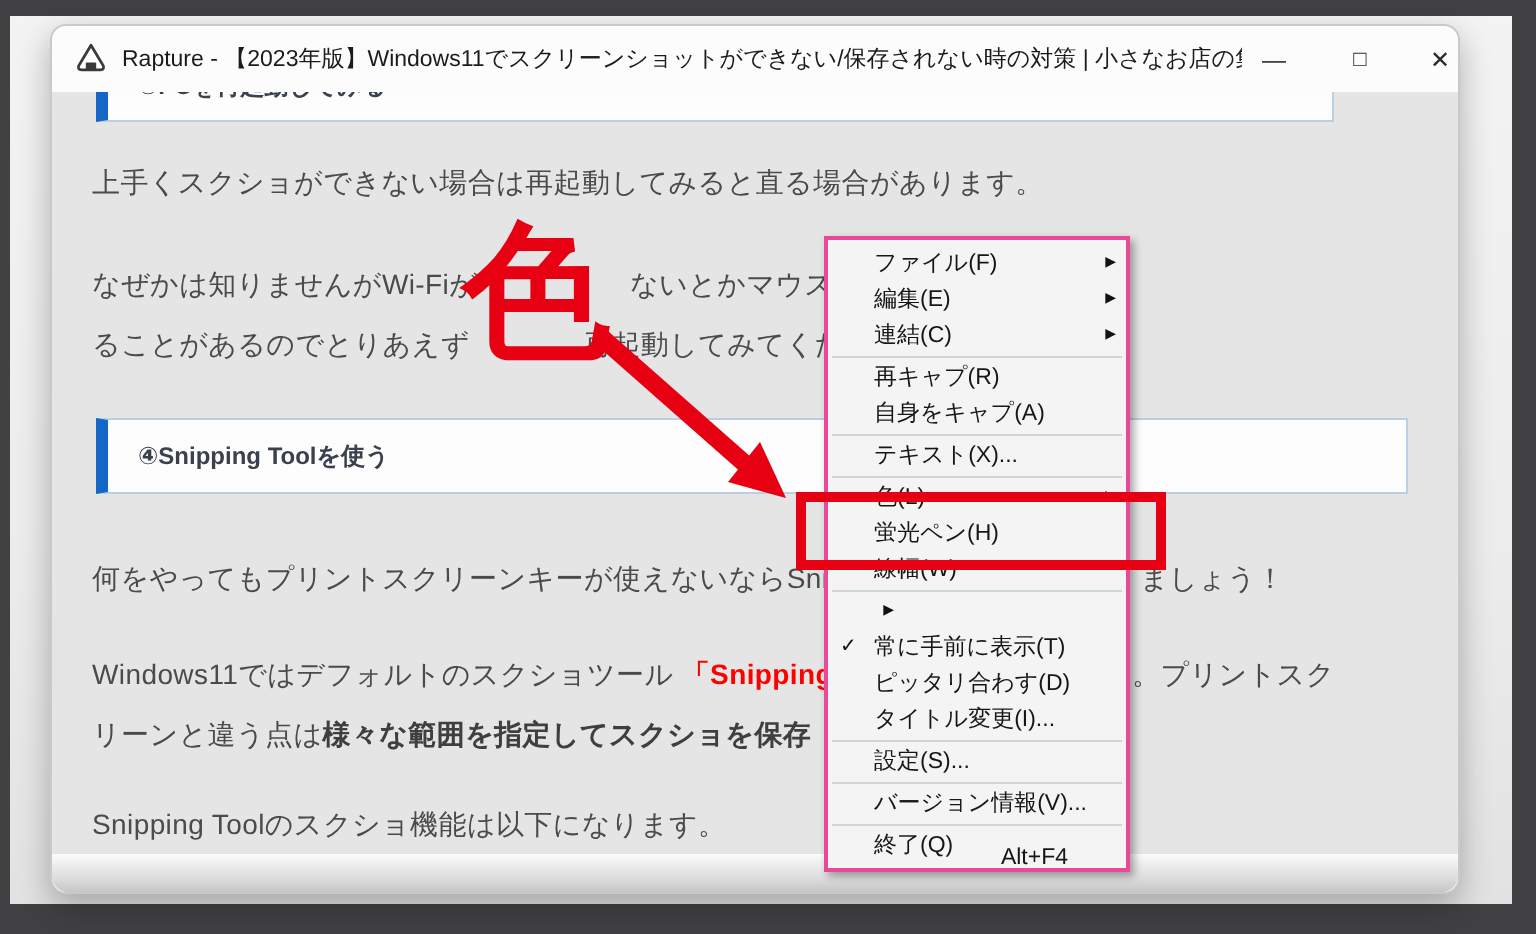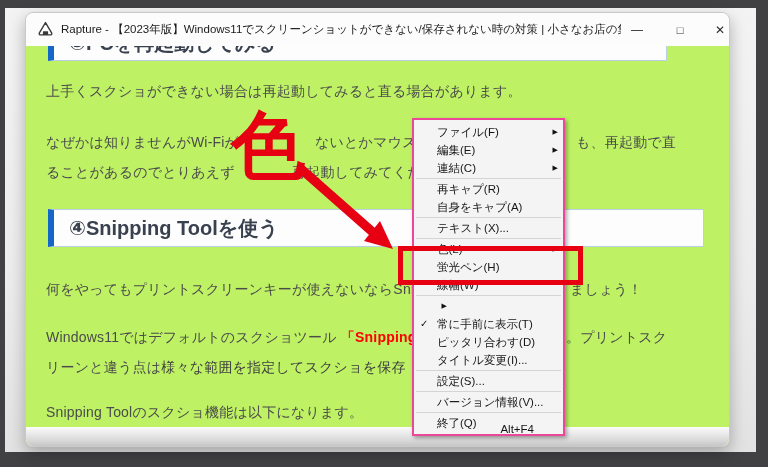--- a/index.html
+++ b/index.html
@@ -32,27 +32,27 @@
   }
   .ctl{
     position:absolute;top:7px;width:22px;height:20px;line-height:20px;
     text-align:center;font-size:12px;color:#2b2b2b;cursor:default;
   }
   .ctl.min{left:600px;}
   .ctl.max{left:643px;font-size:11px;}
   .ctl.cls{left:683px;}
   .content{
     position:absolute;left:0;top:33px;right:0;bottom:0;overflow:hidden;
-    border-radius:0 0 8px 8px;background:#bef264;
+    border-radius:0 0 8px 8px;background:#e5e5e5;
   }
   
   .hbox{
     position:absolute;background:#fdfdfd;
     border:1px solid #b9cfe3;border-left:6px solid #1467c6;
-    color:#39414f;font-weight:bold;font-size:20px;
+    color:#39414f;font-weight:bold;font-size:12px;
   }
   .hbox .htext{padding-left:15px;}
   .h1{left:22px;top:-21px;width:612px;height:34px;line-height:34px;}
   .h2{left:22px;top:163px;width:649px;height:36px;line-height:36px;}
   .t{
     position:absolute;font-size:14px;color:#4b4b4b;white-space:nowrap;
     letter-spacing:0.2px;
   }
   .p1 {left:20px;top:37px;}
   .l1a{left:20px;top:88px;}
@@ -60,21 +60,21 @@
   .l1c{left:550px;top:88px;}
   .l2a{left:20px;top:118px;}
   .l2b{left:266px;top:118px;}
   .p3a{left:20px;top:235px;}
   .p3b{left:544px;top:235px;}
   .p4a{left:20px;top:283px;}
   .p4c{left:540px;top:283px;}
   .p5a{left:20px;top:313px;}
   .p6 {left:20px;top:358px;}
   .red-strong{color:#ff0000;font-weight:bold;}
-  .bold{font-weight:normal;color:#3f3f3f;}
+  .bold{font-weight:bold;color:#3f3f3f;}
   .fade{
     position:absolute;left:0;right:0;top:381px;height:19px;
     background:linear-gradient(180deg,#fbfbfb 0%,#d9d9d9 70%,#c6c6c6 100%);
   }
   
   .menu{
     position:absolute;left:412px;top:118px;width:149px;
     background:#f4f4f4;border:2px solid #ec4899;
     box-shadow:2px 2px 4px rgba(0,0,0,.35);
     padding:3px 0 2px 0;z-index:5;
@@ -119,21 +119,20 @@
 
     <div class="content">
       <div class="hbox h1">
         <span class="htext">③PCを再起動してみる</span>
       </div>
 
       <span class="t p1">上手くスクショができない場合は再起動してみると直る場合があります。</span>
 
       <span class="t l1a">なぜかは知りませんがWi-Fiが</span>
       <span class="t l1b">ないとかマウスの動</span>
-      <span class="t l1c">も、再起動で直</span>
       <span class="t l2a">ることがあるのでとりあえず</span>
       <span class="t l2b">再起動してみてくだ</span>
 
       <div class="hbox h2">
         <span class="htext">④Snipping Toolを使う</span>
       </div>
 
       <span class="t p3a">何をやってもプリントスクリーンキーが使えないならSnip</span>
       <span class="t p3b">ましょう！</span>
 

